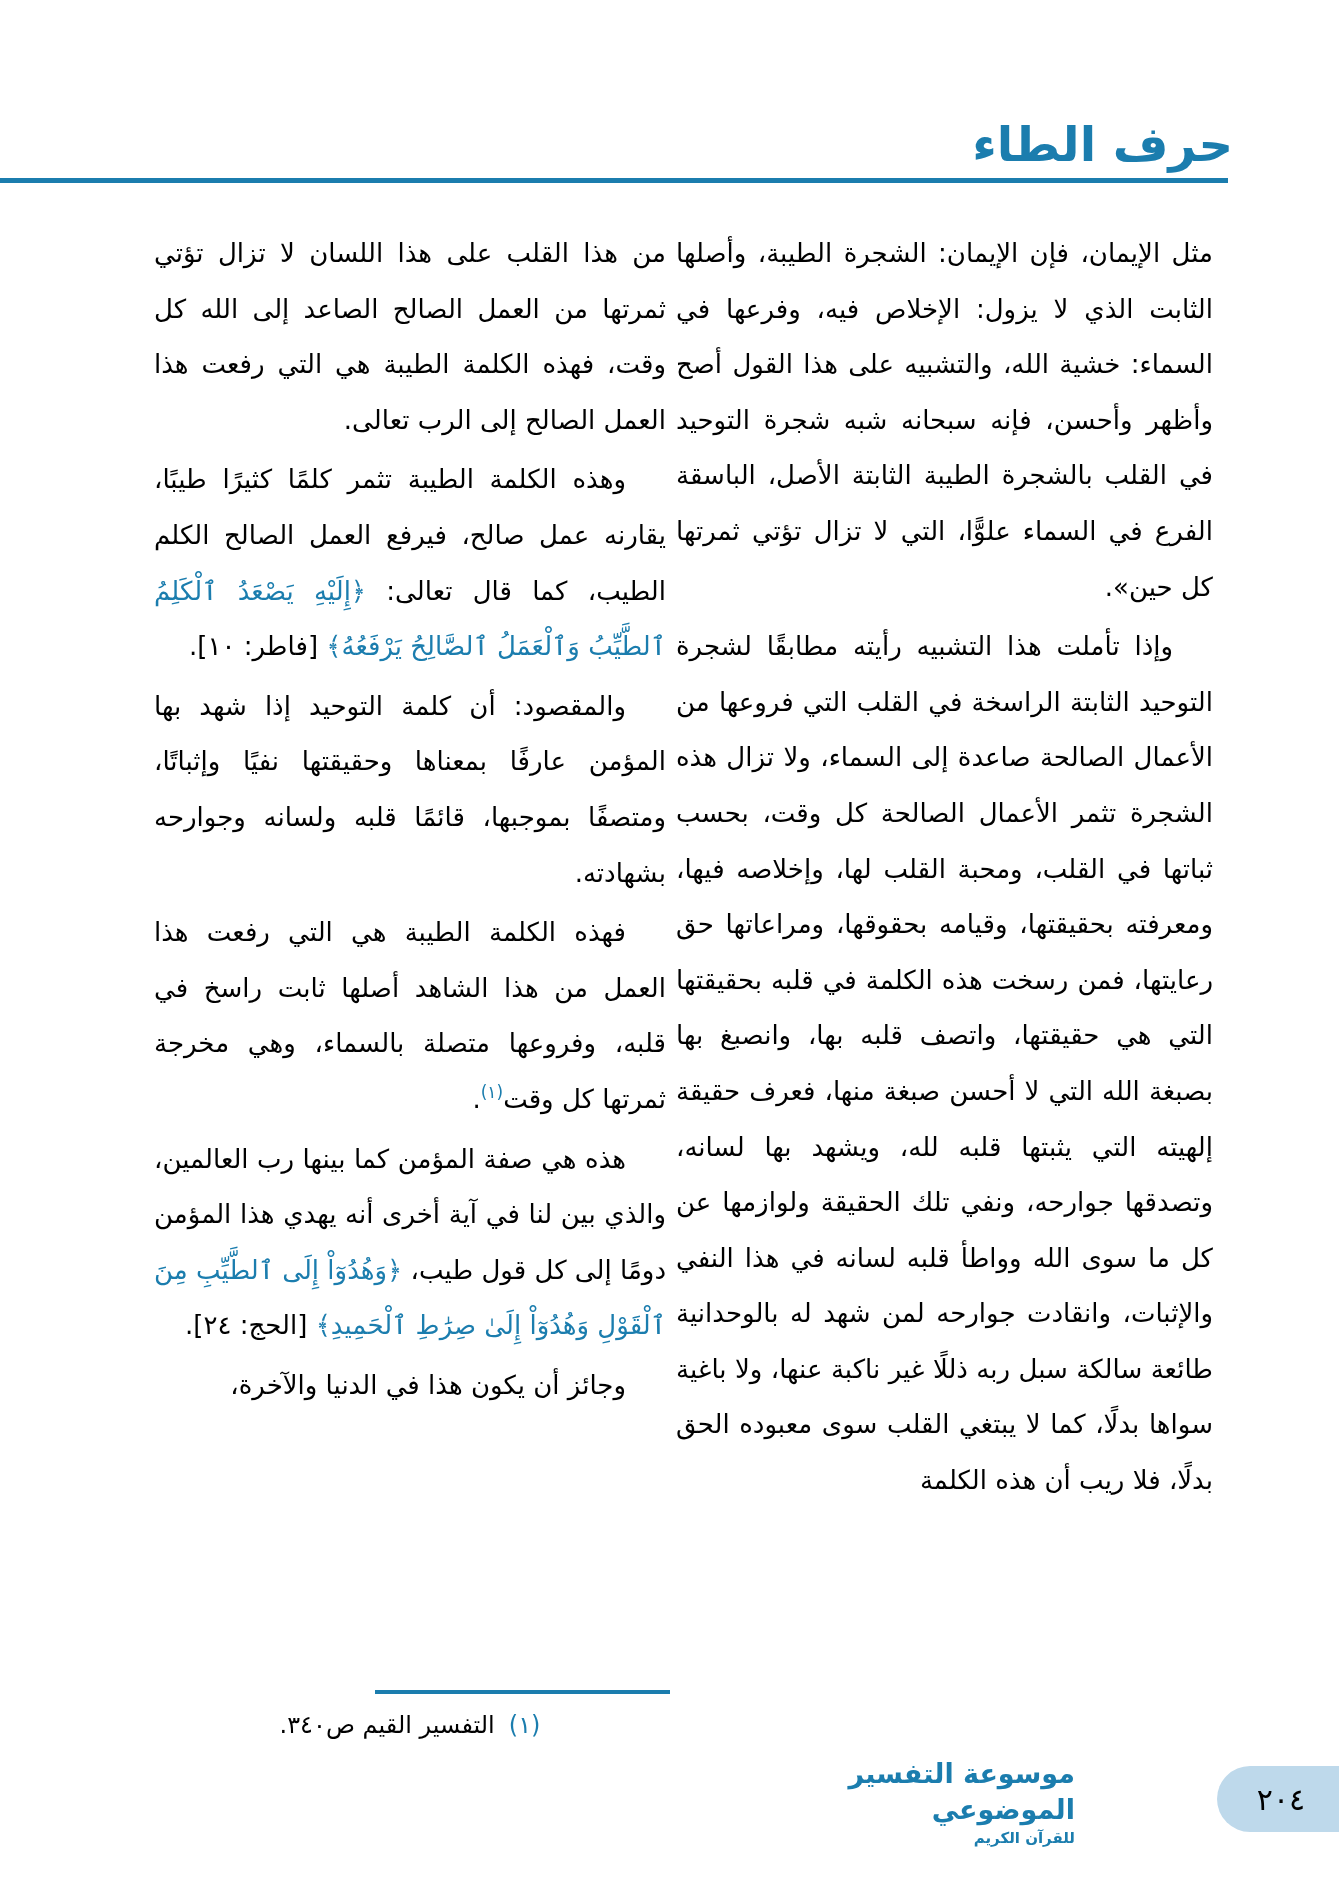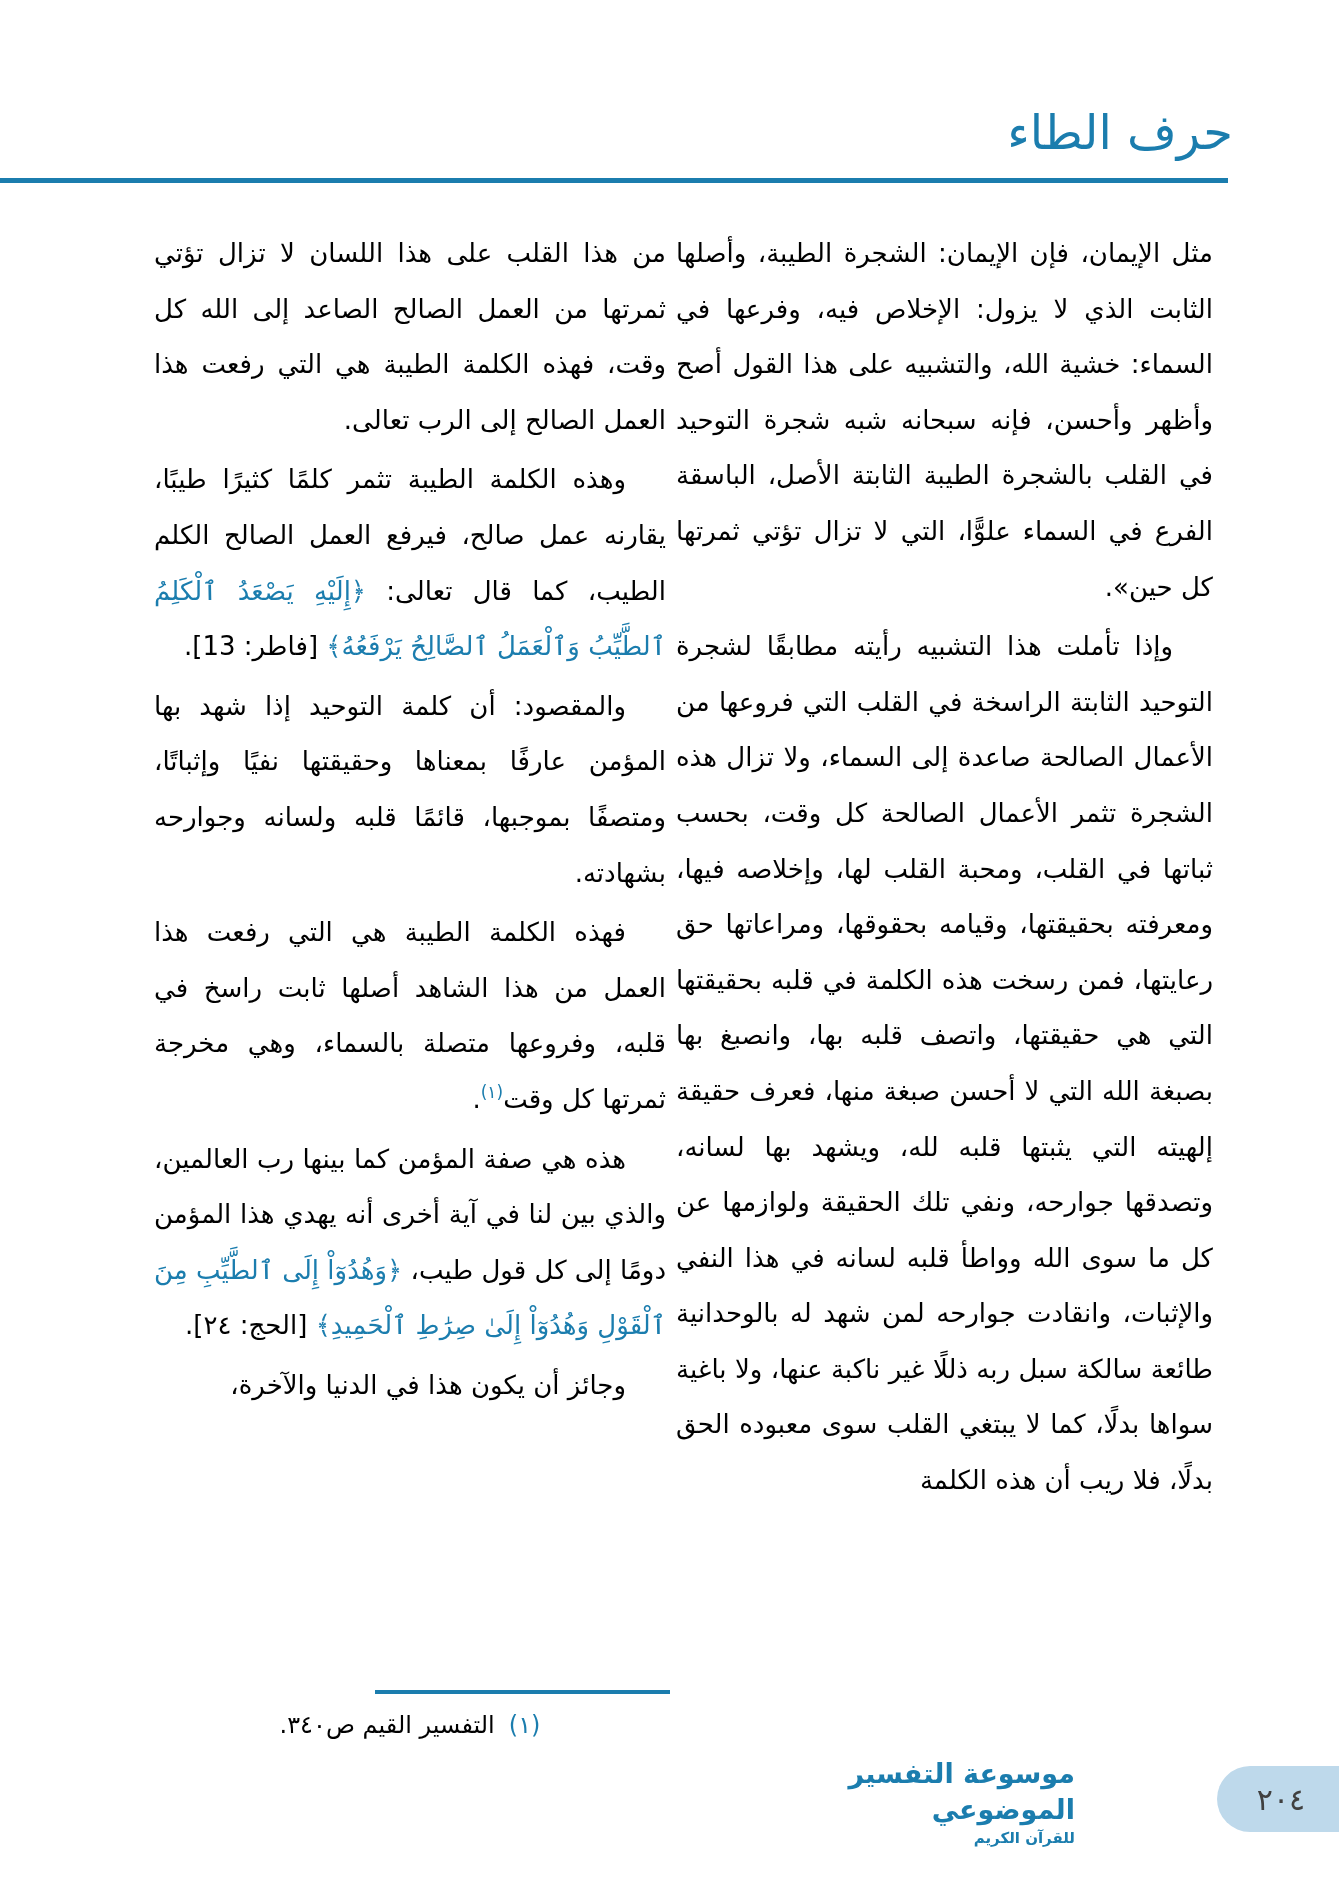--- a/index.html
+++ b/index.html
@@ -11,22 +11,22 @@
   .page{
     position:relative;
     width:1339px;height:1890px;
     background:#ffffff;
     font-family:"DejaVu Sans", sans-serif;
     color:var(--ink);
     overflow:hidden;
   }
   .chapter-title{
     position:absolute;
-    top:104px;right:106px;
-    font-size:48px;font-weight:normal;
+    top:116px;right:106px;
+    font-size:48px;font-weight:bold;
     color:var(--accent);
     direction:rtl;white-space:nowrap;
     letter-spacing:-1px;
   }
   .header-rule{
     position:absolute;
     top:178px;left:0;
     width:1228px;height:5px;
     background:var(--accent);
   }
@@ -72,42 +72,42 @@
   .logo-l2{font-size:15px;font-weight:bold;line-height:20px;}
   .page-tab{
     position:absolute;
     left:1217px;top:1766px;
     width:122px;height:66px;
     background:var(--tab-bg);
     border-radius:33px 0 0 33px;
     display:flex;align-items:center;justify-content:center;
   }
   .page-num{
-    color:#404040;
+    color:#000000;
     font-size:30px;
     direction:rtl;
     padding-left:6px;
   }
 </style>
 </head>
 <body>
 
 <div class="page">
 
   <div class="chapter-title">حرف الطاء</div>
   <div class="header-rule"></div>
 
   <div class="col col-right">
     <p class="para">مثل الإيمان، فإن الإيمان: الشجرة الطيبة، وأصلها الثابت الذي لا يزول: الإخلاص فيه، وفرعها في السماء: خشية الله، والتشبيه على هذا القول أصح وأظهر وأحسن، فإنه سبحانه شبه شجرة التوحيد في القلب بالشجرة الطيبة الثابتة الأصل، الباسقة الفرع في السماء علوًّا، التي لا تزال تؤتي ثمرتها كل حين».</p>
     <p class="para indent">وإذا تأملت هذا التشبيه رأيته مطابقًا لشجرة التوحيد الثابتة الراسخة في القلب التي فروعها من الأعمال الصالحة صاعدة إلى السماء، ولا تزال هذه الشجرة تثمر الأعمال الصالحة كل وقت، بحسب ثباتها في القلب، ومحبة القلب لها، وإخلاصه فيها، ومعرفته بحقيقتها، وقيامه بحقوقها، ومراعاتها حق رعايتها، فمن رسخت هذه الكلمة في قلبه بحقيقتها التي هي حقيقتها، واتصف قلبه بها، وانصبغ بها بصبغة الله التي لا أحسن صبغة منها، فعرف حقيقة إلهيته التي يثبتها قلبه لله، ويشهد بها لسانه، وتصدقها جوارحه، ونفي تلك الحقيقة ولوازمها عن كل ما سوى الله وواطأ قلبه لسانه في هذا النفي والإثبات، وانقادت جوارحه لمن شهد له بالوحدانية طائعة سالكة سبل ربه ذللًا غير ناكبة عنها، ولا باغية سواها بدلًا، كما لا يبتغي القلب سوى معبوده الحق بدلًا، فلا ريب أن هذه الكلمة</p>
   </div>
 
   <div class="col col-left">
     <p class="para">من هذا القلب على هذا اللسان لا تزال تؤتي ثمرتها من العمل الصالح الصاعد إلى الله كل وقت، فهذه الكلمة الطيبة هي التي رفعت هذا العمل الصالح إلى الرب تعالى.</p>
-    <p class="para indent"><span>وهذه الكلمة الطيبة تثمر كلمًا كثيرًا طيبًا، يقارنه عمل صالح، فيرفع العمل الصالح الكلم الطيب، كما قال تعالى: </span><span class="quran">﴿إِلَيْهِ يَصْعَدُ ٱلْكَلِمُ ٱلطَّيِّبُ وَٱلْعَمَلُ ٱلصَّالِحُ يَرْفَعُهُ﴾</span><span> [فاطر: 13].</span></p>
+    <p class="para indent"><span>وهذه الكلمة الطيبة تثمر كلمًا كثيرًا طيبًا، يقارنه عمل صالح، فيرفع العمل الصالح الكلم الطيب، كما قال تعالى: </span><span class="quran">﴿إِلَيْهِ يَصْعَدُ ٱلْكَلِمُ ٱلطَّيِّبُ وَٱلْعَمَلُ ٱلصَّالِحُ يَرْفَعُهُ﴾</span><span> [فاطر: ١٠].</span></p>
     <p class="para indent">والمقصود: أن كلمة التوحيد إذا شهد بها المؤمن عارفًا بمعناها وحقيقتها نفيًا وإثباتًا، ومتصفًا بموجبها، قائمًا قلبه ولسانه وجوارحه بشهادته.</p>
     <p class="para indent"><span>فهذه الكلمة الطيبة هي التي رفعت هذا العمل من هذا الشاهد أصلها ثابت راسخ في قلبه، وفروعها متصلة بالسماء، وهي مخرجة ثمرتها كل وقت</span><sup class="fn">(١)</sup><span>.</span></p>
     <p class="para indent"><span>هذه هي صفة المؤمن كما بينها رب العالمين، والذي بين لنا في آية أخرى أنه يهدي هذا المؤمن دومًا إلى كل قول طيب، </span><span class="quran">﴿وَهُدُوٓاْ إِلَى ٱلطَّيِّبِ مِنَ ٱلْقَوْلِ وَهُدُوٓاْ إِلَىٰ صِرَٰطِ ٱلْحَمِيدِ﴾</span><span> [الحج: ٢٤].</span></p>
     <p class="para indent">وجائز أن يكون هذا في الدنيا والآخرة،</p>
   </div>
 
   <div class="footnote-rule"></div>
   <div class="footnote"><span class="fn-marker">(١)</span><span>التفسير القيم ص٣٤٠.</span></div>
 
   <div class="footer-logo">

